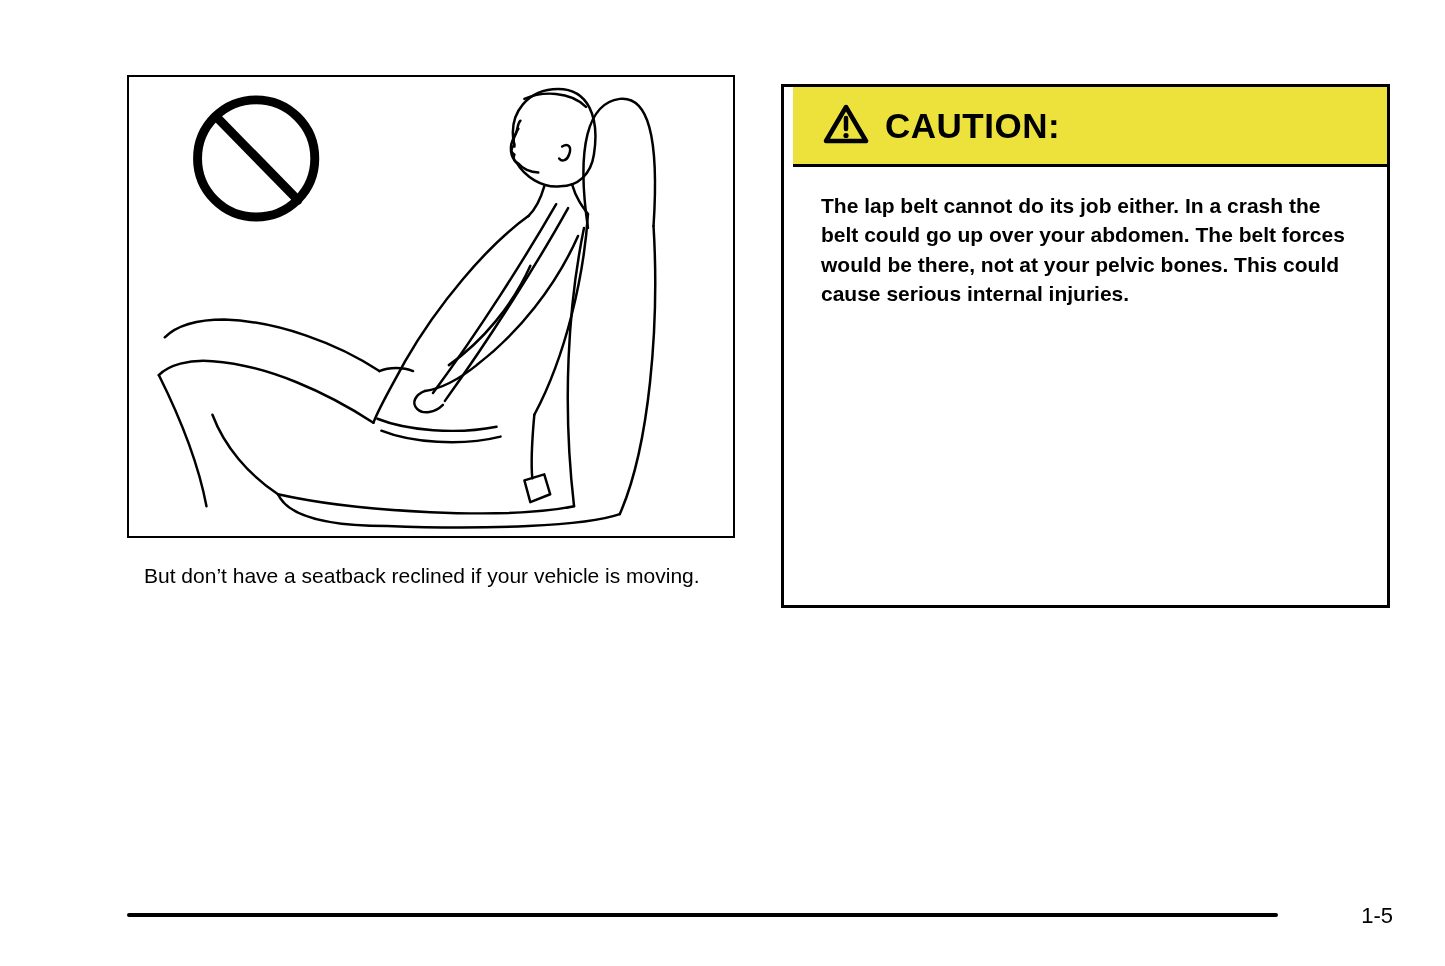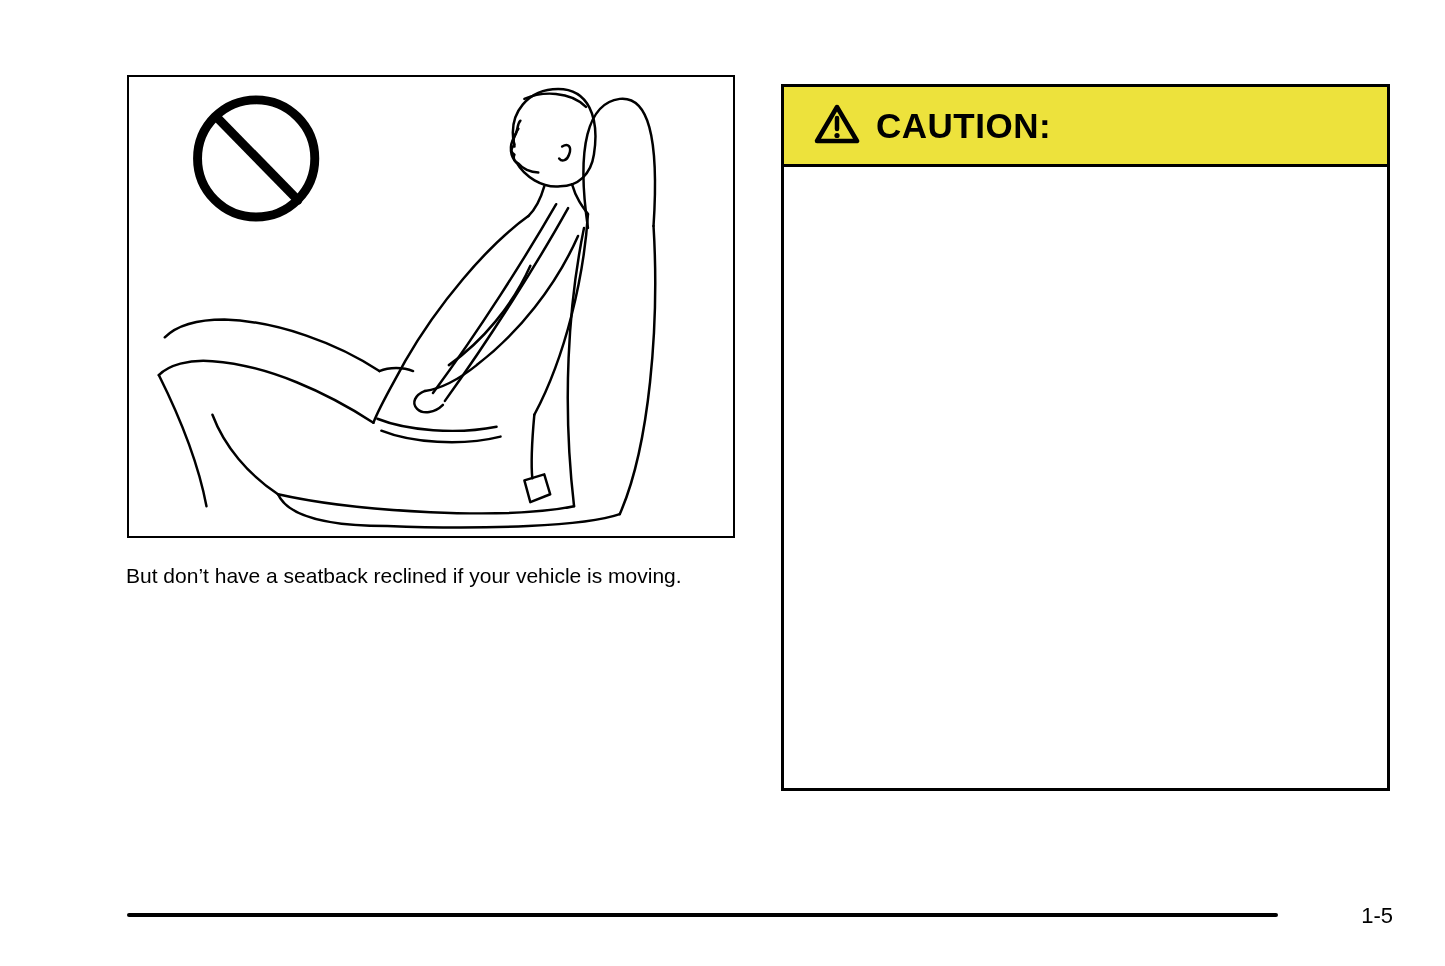--- a/index.html
+++ b/index.html
@@ -23,37 +23,38 @@
     top: 75px;
     width: 608px;
     height: 463px;
     border: 2px solid #000;
     background: #fff;
   }
   .figure-box svg { display: block; width: 100%; height: 100%; }
 
   .figure-caption {
     position: absolute;
-    left: 126px;
+    left: 144px;
     top: 562px;
     width: 590px;
     font-size: 21px;
     line-height: 1.35;
     color: #000;
   }
 
   
   .caution-box {
     position: absolute;
     left: 781px;
     top: 84px;
     width: 609px;
-    height: 707px;
+    height: 524px;
     border: 3px solid #000;
     background: #fff;
+    padding-left: 9px;
   }
   .caution-header {
     height: 80px;
     border-bottom: 3px solid #000;
     display: flex;
     align-items: center;
     padding-left: 30px;
     gap: 16px;
   }
   .caution-title {
@@ -160,19 +161,20 @@
       <span>
         <svg width="46" height="42" viewBox="0 0 46 42" fill="none">
           <path d="M23 4 L43 38 L3 38 Z" stroke="#000" stroke-width="4.5" stroke-linejoin="round"></path>
           <line x1="23" y1="15" x2="23" y2="26" stroke="#000" stroke-width="4.5" stroke-linecap="round"></line>
           <circle cx="23" cy="32.5" r="2.6" fill="#000" stroke="none"></circle>
         </svg>
       </span>
       <span class="caution-title">CAUTION:</span>
     </div>
     <div class="caution-body">
+      <p>The lap belt cannot do its job either. In a crash the belt could go up over your abdomen. The belt forces would be there, not at your pelvic bones. This could cause serious internal injuries.</p>
     </div>
   </div>
 
   <div class="footer-rule"></div>
   <div class="page-number">1-5</div>
 
 </div>
 
 </body></html>

